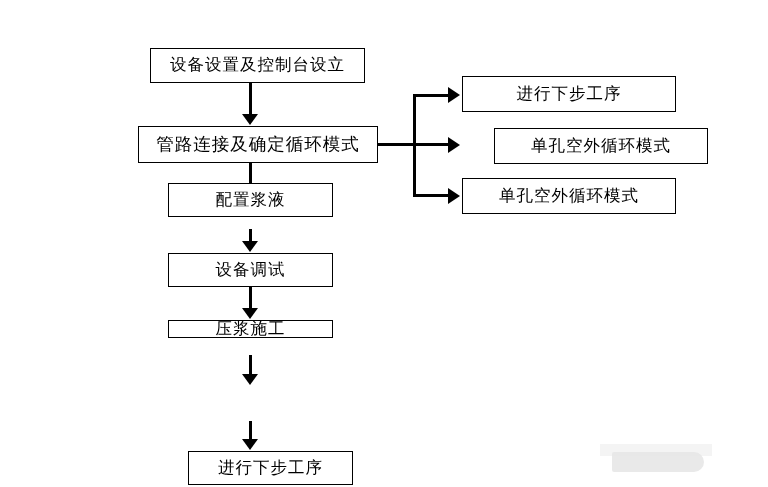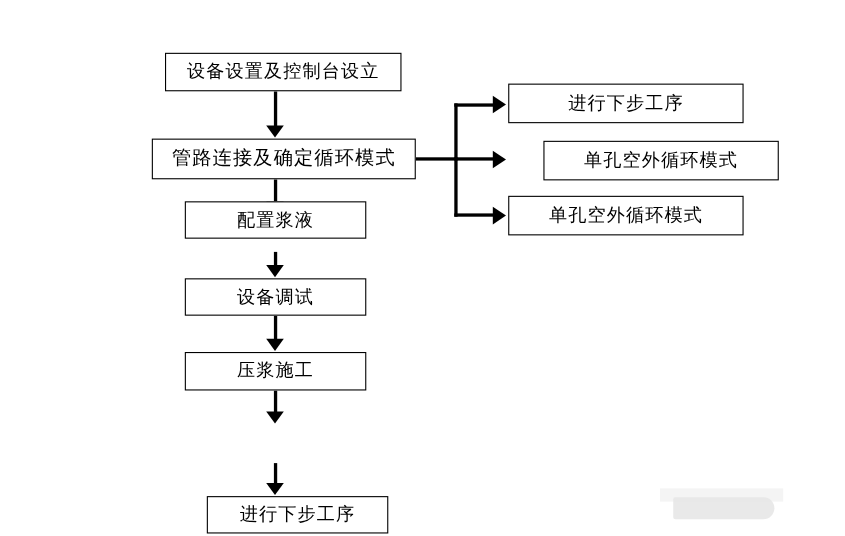--- a/index.html
+++ b/index.html
@@ -37,21 +37,21 @@
   .node-label {
     display: block;
     line-height: 1;
   }
 
   
   #n-setup      { left: 150px; top: 48px;  width: 215px; height: 35px; font-size: 16.5px; }
   #n-pipe       { left: 138px; top: 126px; width: 240px; height: 37px; font-size: 17.5px; }
   #n-slurry     { left: 168px; top: 183px; width: 165px; height: 34px; font-size: 16.5px; }
   #n-debug      { left: 168px; top: 253px; width: 165px; height: 34px; font-size: 16.5px; font-family: Liberation Serif, serif; }
-  #n-grouting   { left: 168px; top: 320px; width: 165px; height: 35px; font-size: 16.5px; justify-content: center; }
+  #n-grouting   { left: 168px; top: 320px; width: 165px; height: 18px; font-size: 16.5px; justify-content: center; }
   #n-finish     { left: 168px; top: 386px; width: 165px; height: 35px; font-size: 16.5px; }
   #n-next       { left: 168px; top: 451px; width: 165px; height: 34px; font-size: 16.5px; margin-left: 20px; }
 
   
   #n-mode1 { left: 462px; top: 76px;  width: 214px; height: 36px; font-size: 16.5px; }
   #n-mode2 { left: 462px; top: 128px; width: 214px; height: 36px; font-size: 16.5px; margin-left: 32px; }
   #n-mode3 { left: 462px; top: 178px; width: 214px; height: 36px; font-size: 16.5px; }
 
   
   .vline {

